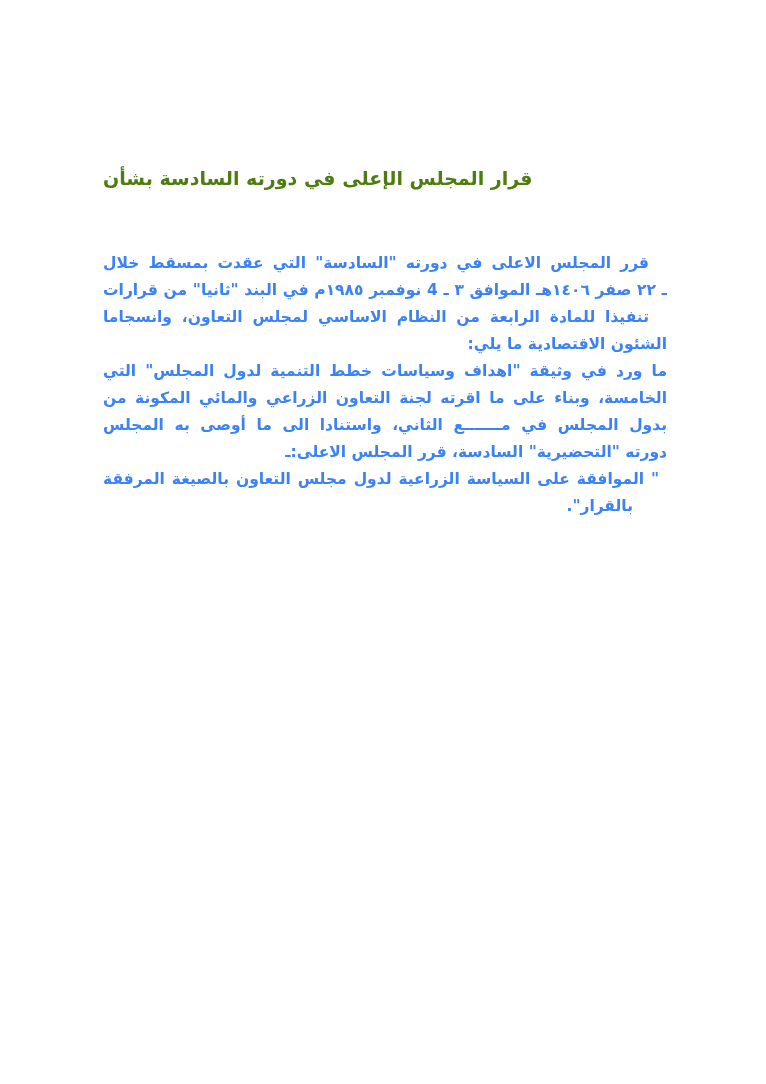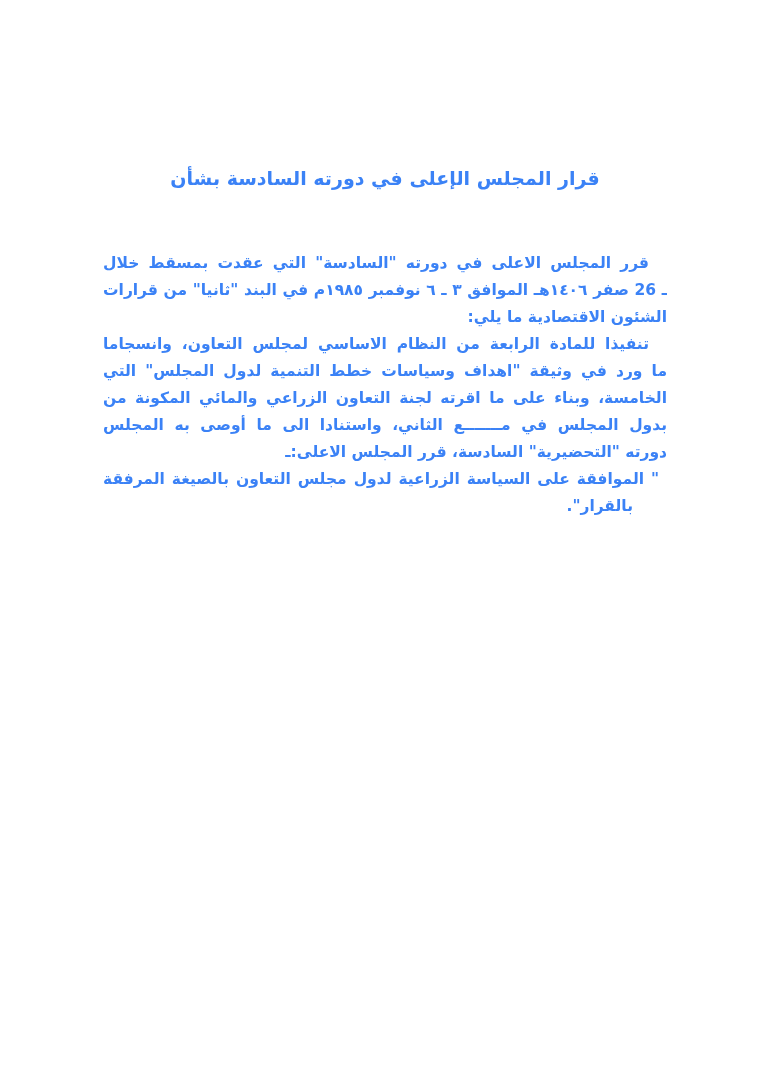--- a/index.html
+++ b/index.html
@@ -20,22 +20,22 @@
     width: 766px;
     height: 1084px;
     background: #ffffff;
     direction: rtl;
   }
   .title-block {
     position: absolute;
     top: 162px;
     left: 103px;
     width: 564px;
-    text-align: center;
-    color: #3b82f6;
+    text-align: left;
+    color: #4d7c0f;
     font-weight: bold;
     font-size: 19px;
     line-height: 32px;
     letter-spacing: 0.2px;
   }
   .body-block {
     position: absolute;
     top: 250px;
     left: 103px;
     width: 564px;
@@ -70,24 +70,24 @@
 
 <div class="page">
 
   <div class="title-block">
     <div class="title-line">قرار المجلس الإعلى في دورته السادسة بشأن</div>
   </div>
 
   <div class="body-block">
 
     <div class="text-line justified indent-first">قرر المجلس الاعلى في دورته "السادسة" التي عقدت بمسقط خلال الفترة ١٩</div>
-    <div class="text-line justified">ـ 26 صفر ١٤٠٦هـ الموافق ٣ ـ ٦ نوفمبر ١٩٨٥م في البند "ثانيا" من قرارات</div>
+    <div class="text-line justified">ـ ٢٢ صفر ١٤٠٦هـ الموافق ٣ ـ 4 نوفمبر ١٩٨٥م في البند "ثانيا" من قرارات</div>
+    <div class="text-line justified indent-first">تنفيذا للمادة الرابعة من النظام الاساسي لمجلس التعاون، وانسجاما مـــــــع</div>
+
     <div class="text-line">الشئون الاقتصادية ما يلي:</div>
-
-    <div class="text-line justified indent-first">تنفيذا للمادة الرابعة من النظام الاساسي لمجلس التعاون، وانسجاما مـــــــع</div>
     <div class="text-line justified">ما ورد في وثيقة "اهداف وسياسات خطط التنمية لدول المجلس" التي اقرها المجلس</div>
     <div class="text-line justified">الخامسة، وبناء على ما اقرته لجنة التعاون الزراعي والمائي المكونة من وزراء السادسة</div>
     <div class="text-line justified">بدول المجلس في مـــــــع الثاني، واستنادا الى ما أوصى به المجلس الوزارى في</div>
     <div class="text-line">دورته "التحضيرية" السادسة، قرر المجلس الاعلى:ـ</div>
 
     <div class="text-line justified indent-quote">" الموافقة على السياسة الزراعية لدول مجلس التعاون بالصيغة المرفقة</div>
     <div class="text-line indent-last">بالقرار".</div>
 
   </div>
 

